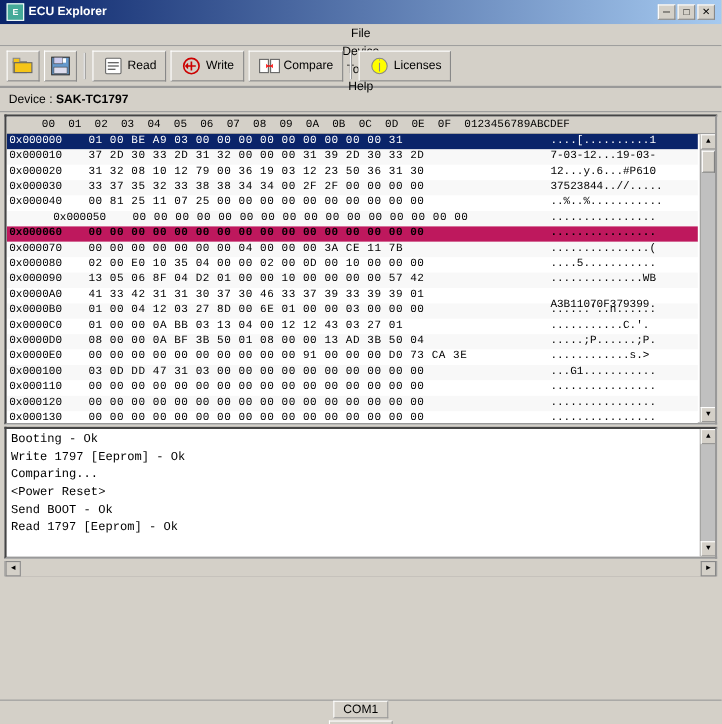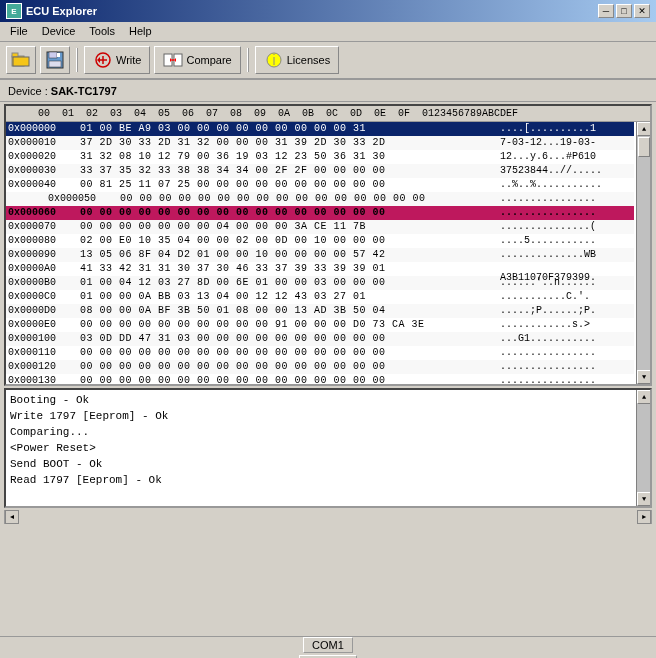--- a/index.html
+++ b/index.html
@@ -60,26 +60,27 @@
       cursor: pointer;
       font-family: Arial;
       color: black;
     }
 
     
     .menu-bar {
       background: #d4d0c8;
       border-bottom: 1px solid #999;
       display: flex;
-      align-items: flex-start;
+      align-items: center;
       padding: 2px 4px;
       height: 20px;
       gap: 2px;
       font-family: Arial, sans-serif;
       font-size: 11px;
+      flex-direction: column;
     }
     .menu-item {
       padding: 1px 6px;
       cursor: pointer;
     }
 
     
     .toolbar {
       background: #d4d0c8;
       border-bottom: 2px solid #999;
@@ -319,20 +320,31 @@
       <svg width="20" height="18" viewBox="0 0 20 18">
         <rect x="2" y="1" width="16" height="16" fill="#6699cc" stroke="#333" stroke-width="1"></rect>
         <rect x="4" y="1" width="8" height="6" fill="#cce" stroke="#333" stroke-width="0.5"></rect>
         <rect x="4" y="10" width="12" height="6" fill="#dde" stroke="#333" stroke-width="0.5"></rect>
         <rect x="12" y="2" width="3" height="4" fill="#fff"></rect>
       </svg>
     </div>
   </div>
   <div class="tb-separator"></div>
 
+  <div class="tb-btn">
+    <div class="tb-icon">
+      <svg width="18" height="18" viewBox="0 0 18 18">
+        <rect x="2" y="2" width="14" height="14" rx="1" fill="white" stroke="#666" stroke-width="1"></rect>
+        <line x1="4" y1="6" x2="14" y2="6" stroke="#333" stroke-width="1"></line>
+        <line x1="4" y1="9" x2="14" y2="9" stroke="#333" stroke-width="1"></line>
+        <line x1="4" y1="12" x2="11" y2="12" stroke="#333" stroke-width="1"></line>
+      </svg>
+    </div>
+    <span>Read</span>
+  </div>
 
   <div class="tb-btn">
     <div class="tb-icon">
       <svg width="18" height="18" viewBox="0 0 18 18">
         <circle cx="9" cy="9" r="7" fill="none" stroke="#c00" stroke-width="1.5"></circle>
         <line x1="5" y1="9" x2="13" y2="9" stroke="#c00" stroke-width="1.5"></line>
         <line x1="9" y1="5" x2="9" y2="13" stroke="#c00" stroke-width="1.5"></line>
         <path d="M3 9 L6 6 L6 12 Z" fill="#c00"></path>
       </svg>
     </div>

